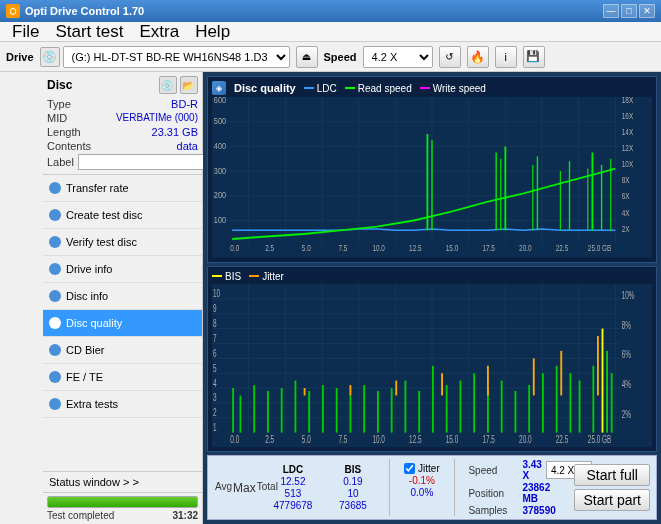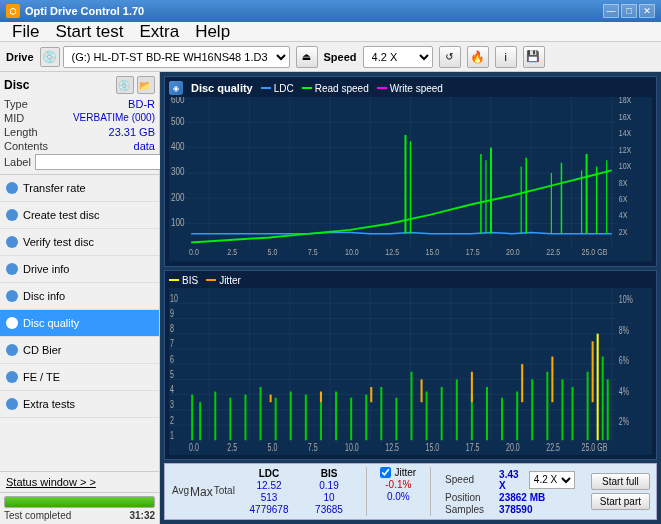--- a/index.html
+++ b/index.html
@@ -66,21 +66,21 @@
       background: white;
       border: 1px solid #aaa;
       border-radius: 2px;
       height: 22px;
       padding: 0 4px;
       font-size: 11px;
       width: 70px;
     }
 
     
-    .main-layout { display: flex; height: calc(524px - 72px); }
+    .main-layout { display: flex; height: calc(524px - 72px); margin-left: 43px; }
 
     
     .sidebar {
       width: 160px;
       min-width: 160px;
       background: #f0f0f0;
       border-right: 1px solid #ccc;
       display: flex;
       flex-direction: column;
     }
@@ -146,21 +146,20 @@
     }
     .status-window-btn {
       display: flex;
       align-items: center;
       justify-content: space-between;
       padding: 4px 6px;
       cursor: pointer;
       font-size: 11px;
       background: #f0f0f0;
       border-bottom: 1px solid #ccc;
-      text-decoration: underline;
     }
     .progress-area {
       padding: 3px 4px;
       background: #f0f0f0;
     }
     .progress-bar-outer {
       background: #e0e0e0;
       border: 1px solid #aaa;
       border-radius: 2px;
       height: 12px;
@@ -235,21 +234,21 @@
     .jitter-check input { width: 11px; height: 11px; }
     .speed-info-row { display: flex; align-items: center; gap: 4px; font-size: 10px; }
     .speed-info-label { color: #333; min-width: 50px; }
     .speed-info-val { color: #0000cc; font-weight: bold; }
     .action-btn {
       padding: 2px 8px;
       background: linear-gradient(to bottom, #fefefe, #ddd);
       border: 1px solid #aaa;
       border-radius: 2px;
       cursor: pointer;
-      font-size: 10px;
+      font-size: 14px;
       white-space: nowrap;
     }
 
     .panel-icon {
       width: 14px; height: 14px;
       background: linear-gradient(135deg, #4a90d9, #2d6db5);
       border-radius: 2px;
       display: flex; align-items: center; justify-content: center;
       font-size: 8px; color: white;
     }

